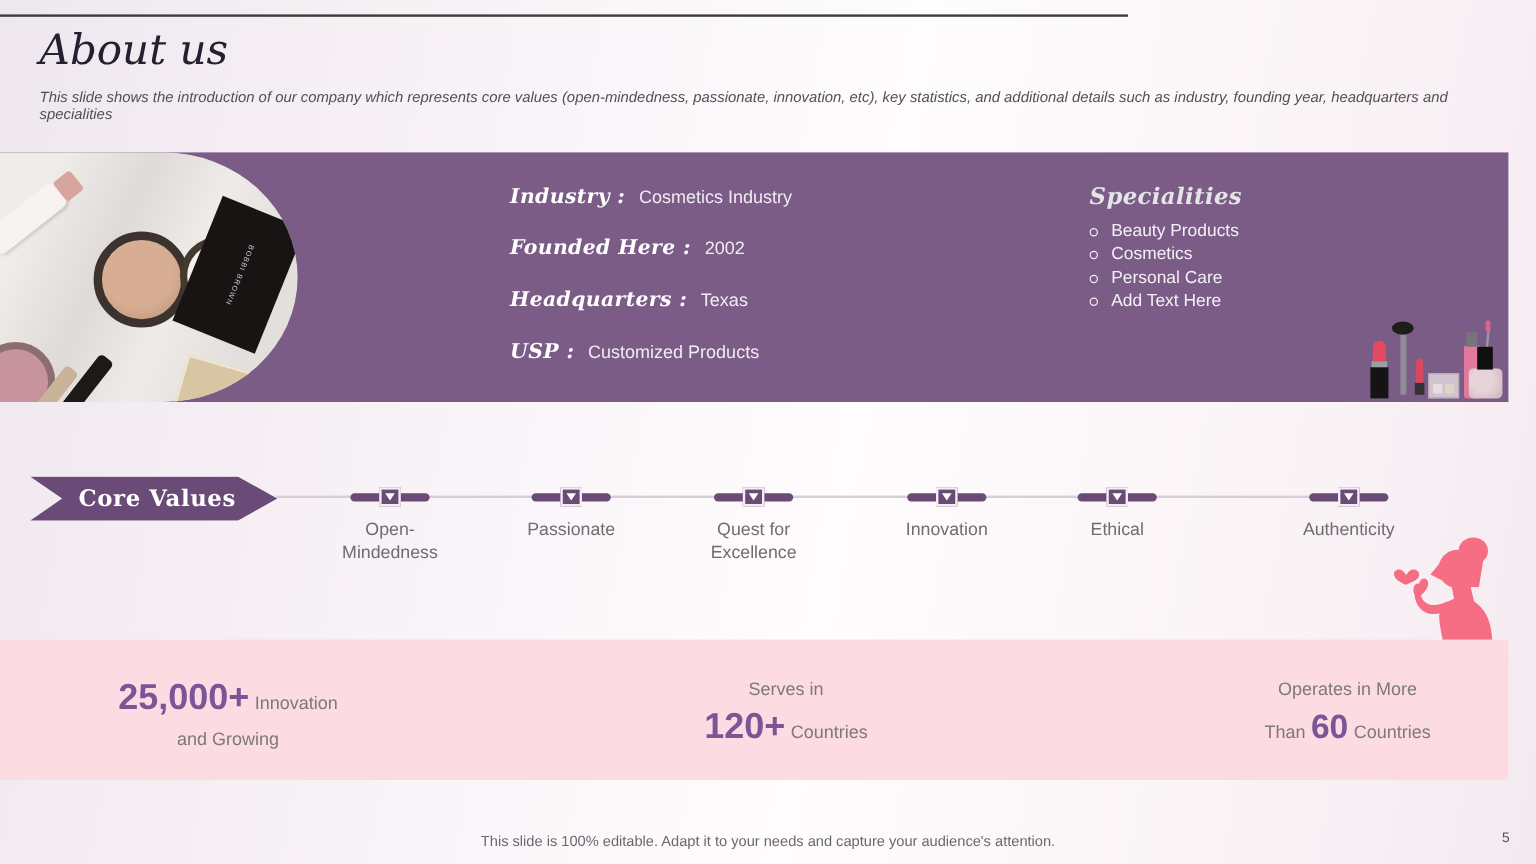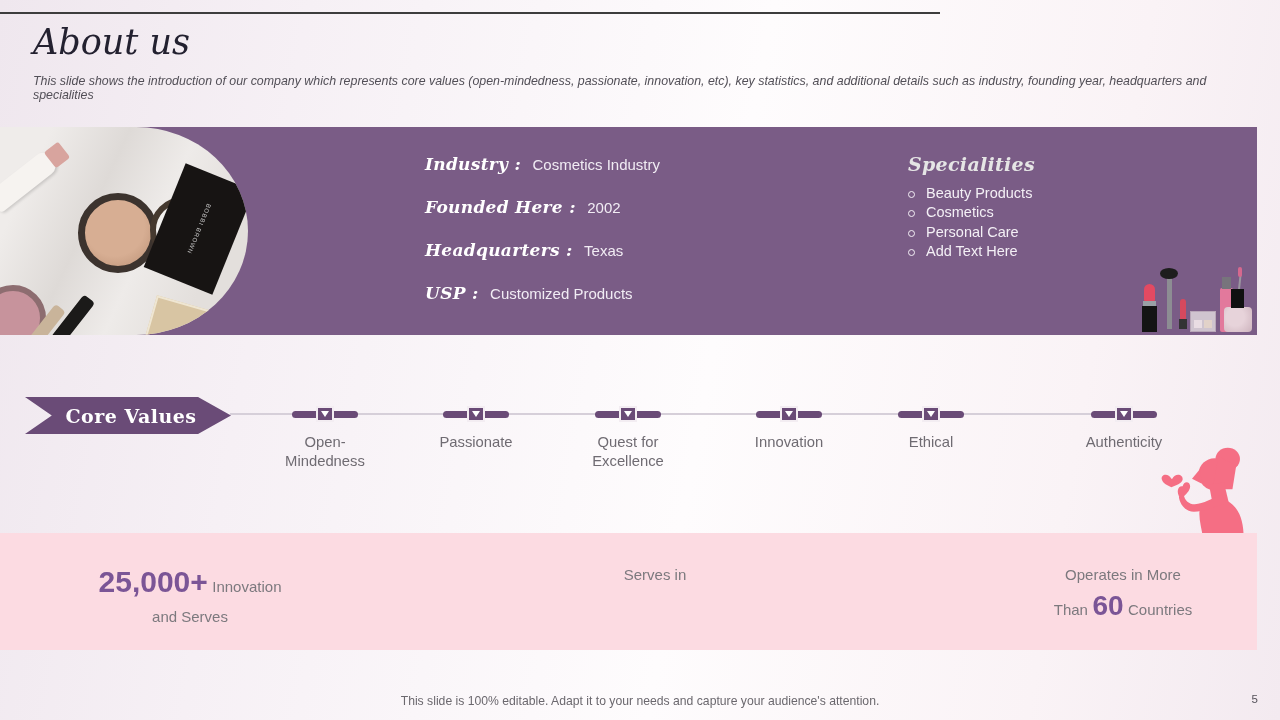--- a/index.html
+++ b/index.html
@@ -258,24 +258,28 @@
       <path d="M16,36 C13,29 4,31 6,37 C7,41 12,43 16,45 C21,43 27,41 28,37 C29,31 20,29 17,36 Z"></path>
     </g>
   </svg>
 
   <section class="stats-band">
     <div class="stat stat1">
       <div class="row row1">
         <span class="big">25,000+</span>
         <span class="small">Innovation</span>
       </div>
-      <div class="row small">and Serves</div>
+      <div class="row small">and Growing</div>
     </div>
     <div class="stat stat2">
       <div class="row small">Serves in</div>
+      <div class="row row2">
+        <span class="big">120+</span>
+        <span class="small">Countries</span>
+      </div>
     </div>
     <div class="stat stat3">
       <div class="row small">Operates in More</div>
       <div class="row row2">
         <span class="small">Than</span>
         <span class="big">60</span>
         <span class="small">Countries</span>
       </div>
     </div>
   </section>

